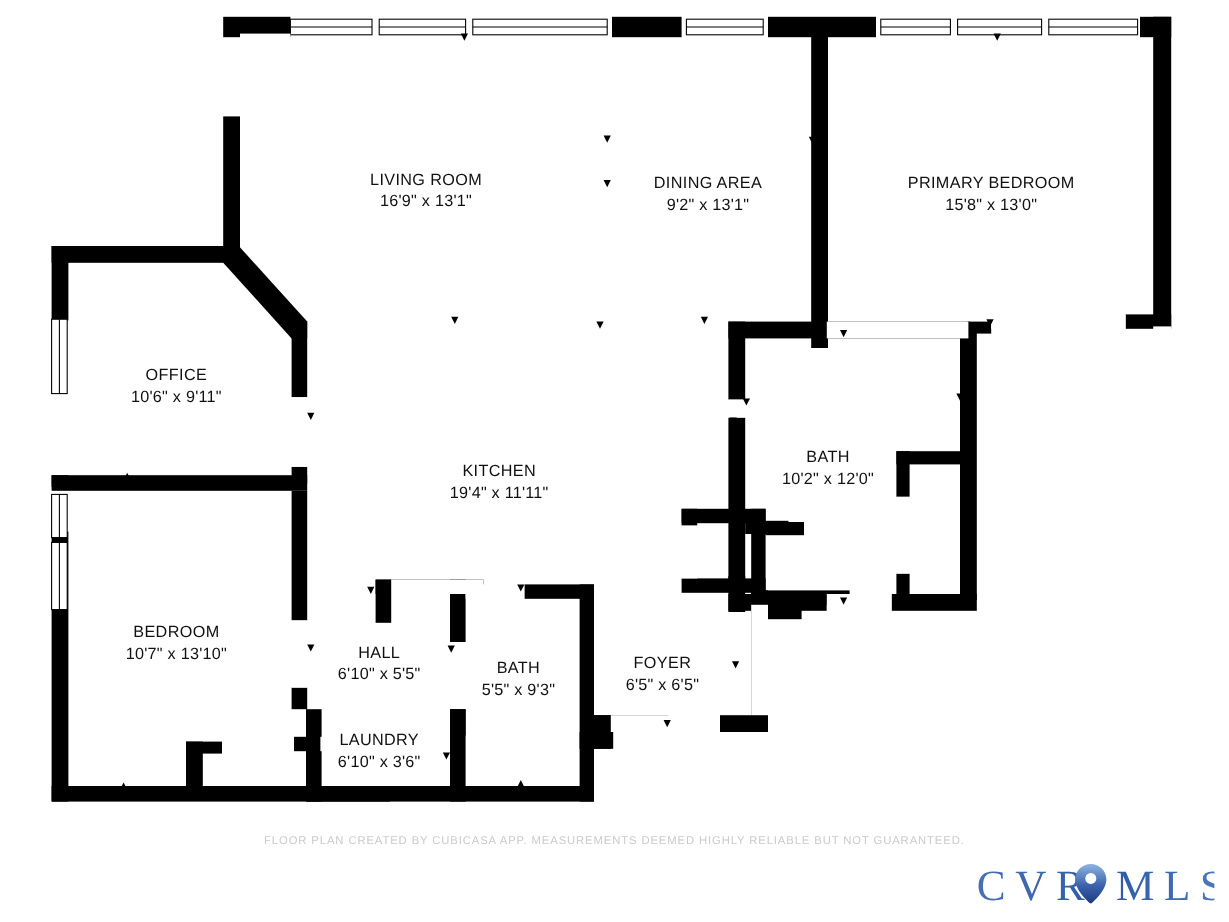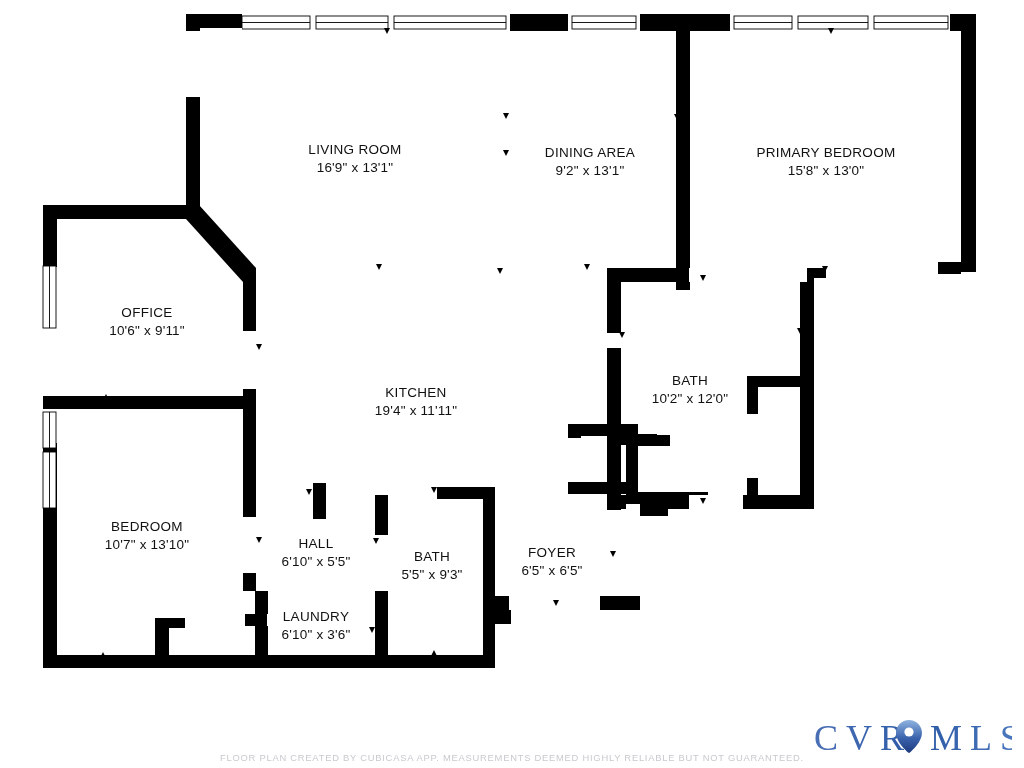--- a/index.html
+++ b/index.html
@@ -40,21 +40,21 @@
     font-family: "Liberation Sans", sans-serif;
     font-size: 13.5px;
     fill: #111111;
     text-anchor: middle;
     letter-spacing: 0.2px;
   }
   .marker { fill: #000000; }
   .footer-note {
     position: absolute;
     left: 0;
-    top: 752px;
+    top: 694px;
     width: 1024px;
     text-align: center;
     font-family: "Liberation Sans", sans-serif;
     font-size: 9.4px;
     letter-spacing: 0.75px;
     color: #c9c9cf;
     white-space: nowrap;
   }
   #brand-logo {
     position: absolute;

